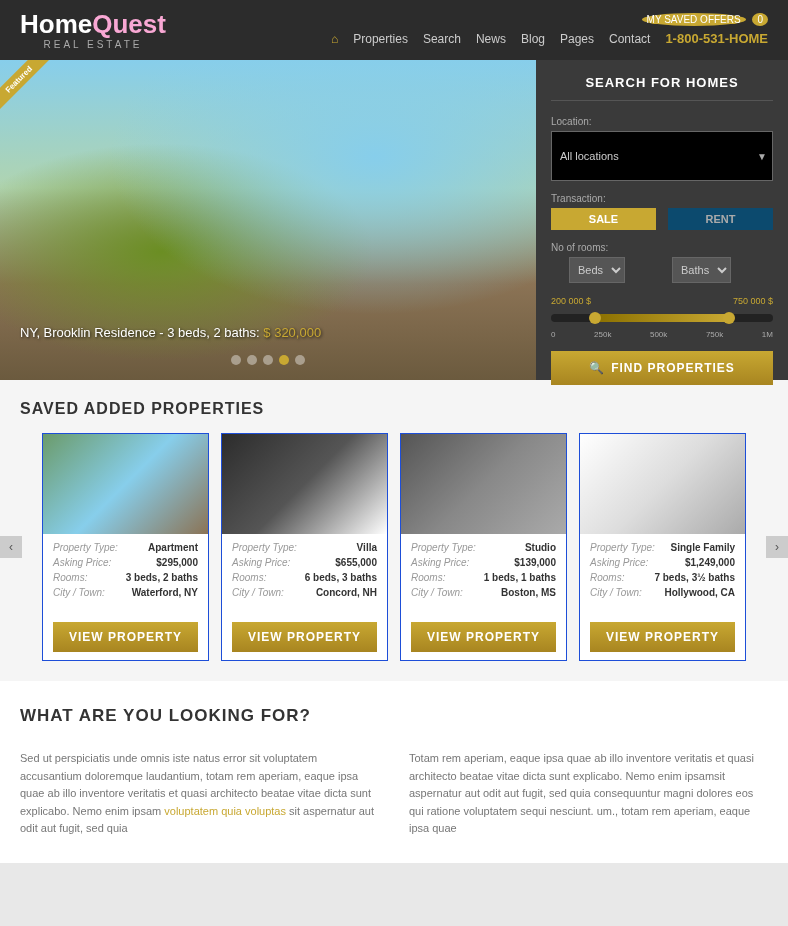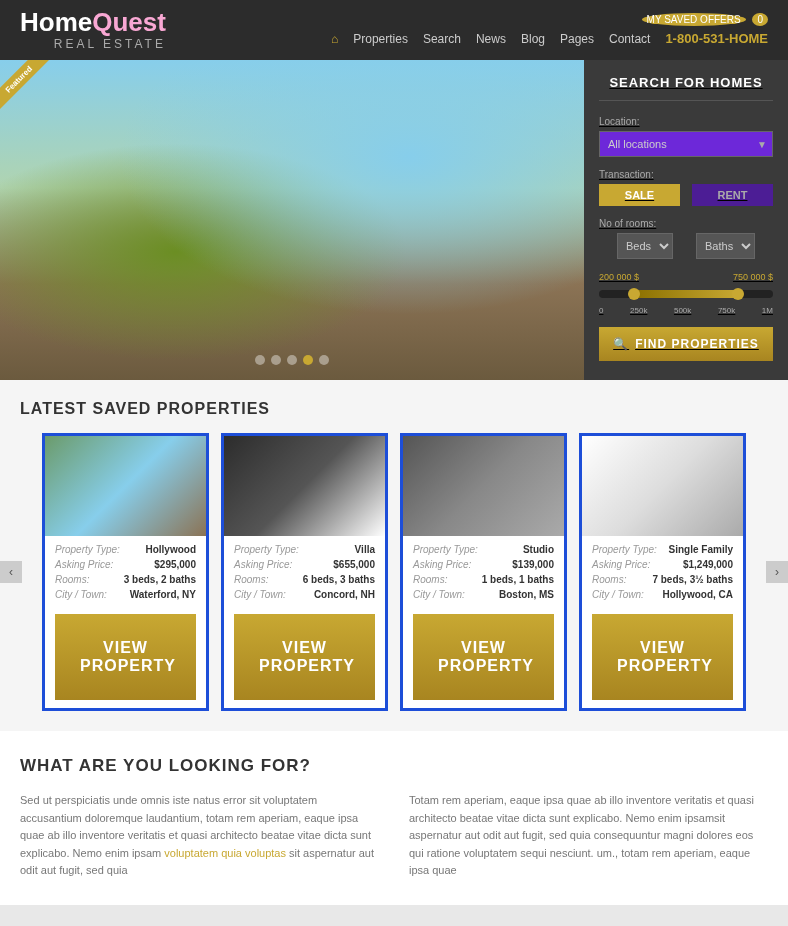--- a/index.html
+++ b/index.html
@@ -10,21 +10,21 @@
       background: #2c2c2c;
       display: flex;
       align-items: center;
       justify-content: space-between;
       padding: 0 20px;
       height: 60px;
     }
     .logo-area { display: flex; flex-direction: column; }
     .logo-text { font-size: 26px; font-weight: bold; color: #fff; line-height: 1; }
     .logo-text span { color: #c8a832; }
-    .logo-sub { font-size: 12px; color: #aaa; letter-spacing: 3px; text-align: right; margin-top: 2px; }
+    .logo-sub { font-size: 10px; color: #aaa; letter-spacing: 3px; text-align: center; margin-top: 2px; }
     .saved-offers { font-size: 10px; color: #aaa; text-align: right; }
     .saved-offers span { background: #c8a832; color: #fff; border-radius: 50%; padding: 1px 5px; font-size: 10px; margin-left: 4px; }
     nav { display: flex; gap: 15px; align-items: center; }
     nav a { color: #ccc; font-size: 12px; text-decoration: none; }
     .nav-home { color: #c8a832 !important; }
     .phone { color: #c8a832; font-size: 13px; font-weight: bold; }
 
     
     .hero-section {
       background: #555;
@@ -85,63 +85,62 @@
     }
     .dot {
       width: 10px; height: 10px;
       border-radius: 50%;
       background: rgba(255,255,255,0.4);
     }
     .dot.active { background: #c8a832; }
 
     
     .search-panel {
-      width: 204px;
+      width: 252px;
       background: #3a3a3a;
       padding: 15px;
-      text-decoration: underline;
     }
     .search-title {
       color: #fff;
       font-size: 13px;
       font-weight: bold;
       text-align: center;
       letter-spacing: 1px;
       margin-bottom: 15px;
       padding-bottom: 10px;
       border-bottom: 1px solid #555;
     }
     .search-field { margin-bottom: 12px; }
     .search-label { color: #aaa; font-size: 10px; display: block; margin-bottom: 4px; }
     .search-select {
       width: 100%;
-      background: #6d28d9;
+      background: #000000;
       border: 1px solid #666;
       color: #ccc;
       font-size: 11px;
-      padding: 6px 8px;
+      padding: 18px 8px;
       appearance: none;
     }
     .select-wrapper { position: relative; }
     .select-arrow {
       position: absolute;
       right: 6px; top: 50%;
       transform: translateY(-50%);
       color: #aaa; font-size: 10px;
     }
     .transaction-btns { display: flex; gap: 12px; }
     .trans-btn {
       flex: 1;
       padding: 5px;
       font-size: 11px;
       font-weight: bold;
       cursor: pointer;
       border: none;
       color: #aaa;
-      background: #4c1d95;
+      background: #0c4a6e;
     }
     .trans-btn.active { background: #c8a832; color: #fff; }
     .rooms-row { display: flex; gap: 2px; padding-left: 18px; }
     .rooms-select {
       flex: 1;
       background: #555;
       border: 1px solid #666;
       color: #ccc;
       font-size: 11px;
       padding: 5px 4px;
@@ -216,21 +215,21 @@
     }
     .properties-row {
       display: flex;
       gap: 12px;
       align-items: stretch;
       position: relative;
     }
     .prop-card {
       flex: 1;
       background: #fff;
-      border: 3px solid #1d4ed8;
+      border: 1px solid #1d4ed8;
       overflow: hidden;
     }
     .prop-image {
       width: 100%;
       height: 100px;
       background: #888;
     }
     .prop-img-1 {
       background: linear-gradient(135deg, #6b9b6b, #87ceeb, #8B7355);
     }
@@ -250,28 +249,28 @@
       font-size: 10px;
       margin-bottom: 4px;
     }
     .prop-row-label { color: #999; font-style: italic; }
     .prop-row-value { color: #333; font-weight: bold; text-align: right; }
     .view-btn {
       display: block;
       width: 100%;
       background: linear-gradient(to bottom, #c8a832, #a88520);
       color: #fff;
-      font-size: 16px;
-      font-weight: bold;
-      padding: 25px;
+      font-size: 12px;
+      font-weight: bold;
+      padding: 8px;
       text-align: center;
       border: none;
       cursor: pointer;
       letter-spacing: 1px;
-      margin-top: 14px;
+      margin-top: 24px;
     }
     .carousel-arrow {
       position: absolute;
       top: 50%;
       transform: translateY(-50%);
       width: 22px; height: 22px;
       background: #ccc;
       display: flex;
       align-items: center;
       justify-content: center;
@@ -285,21 +284,21 @@
 
     
     .looking-section {
       background: #fff;
       padding: 25px 20px;
     }
     .looking-title {
       font-size: 17px;
       font-weight: bold;
       color: #333;
-      margin-bottom: 16px;
+      margin-bottom: 24px;
       letter-spacing: 1px;
     }
     .looking-cols {
       display: flex;
       gap: 30px;
     }
     .looking-col {
       flex: 1;
       font-size: 11px;
       color: #777;
@@ -334,20 +333,24 @@
       <span class="phone">1-800-531-HOME</span>
     </nav>
   </div>
 </header>
 
 <div class="hero-section">
   <div class="hero-image">
     <div class="hero-image-inner"></div>
     <div class="featured-corner">
       <div class="featured-corner-inner">Featured</div>
+    </div>
+    <div class="hero-caption">
+      <span>NY, Brooklin Residence - 3 beds, 2 baths:</span>
+      <span class="price">$ 320,000</span>
     </div>
     <div class="hero-dots">
       <div class="dot"></div>
       <div class="dot"></div>
       <div class="dot"></div>
       <div class="dot active"></div>
       <div class="dot"></div>
     </div>
   </div>
 
@@ -408,31 +411,31 @@
     </div>
 
     <button class="find-btn">
       <span>🔍</span>
       <span>FIND PROPERTIES</span>
     </button>
   </div>
 </div>
 
 <div class="latest-section">
-  <h2 class="section-title">LATEST SAVED PROPERTIES</h2>
+  <h2 class="section-title">SAVED ADDED PROPERTIES</h2>
   <div style="position:relative; padding: 0 22px;">
     <div class="carousel-arrow arrow-left">‹</div>
     <div class="properties-row">
 
       <div class="prop-card">
         <div class="prop-image prop-img-1"></div>
         <div class="prop-details">
           <div class="prop-row">
             <span class="prop-row-label">Property Type:</span>
-            <span class="prop-row-value">Hollywood</span>
+            <span class="prop-row-value">Apartment</span>
           </div>
           <div class="prop-row">
             <span class="prop-row-label">Asking Price:</span>
             <span class="prop-row-value">$295,000</span>
           </div>
           <div class="prop-row">
             <span class="prop-row-label">Rooms:</span>
             <span class="prop-row-value">3 beds, 2 baths</span>
           </div>
           <div class="prop-row">

